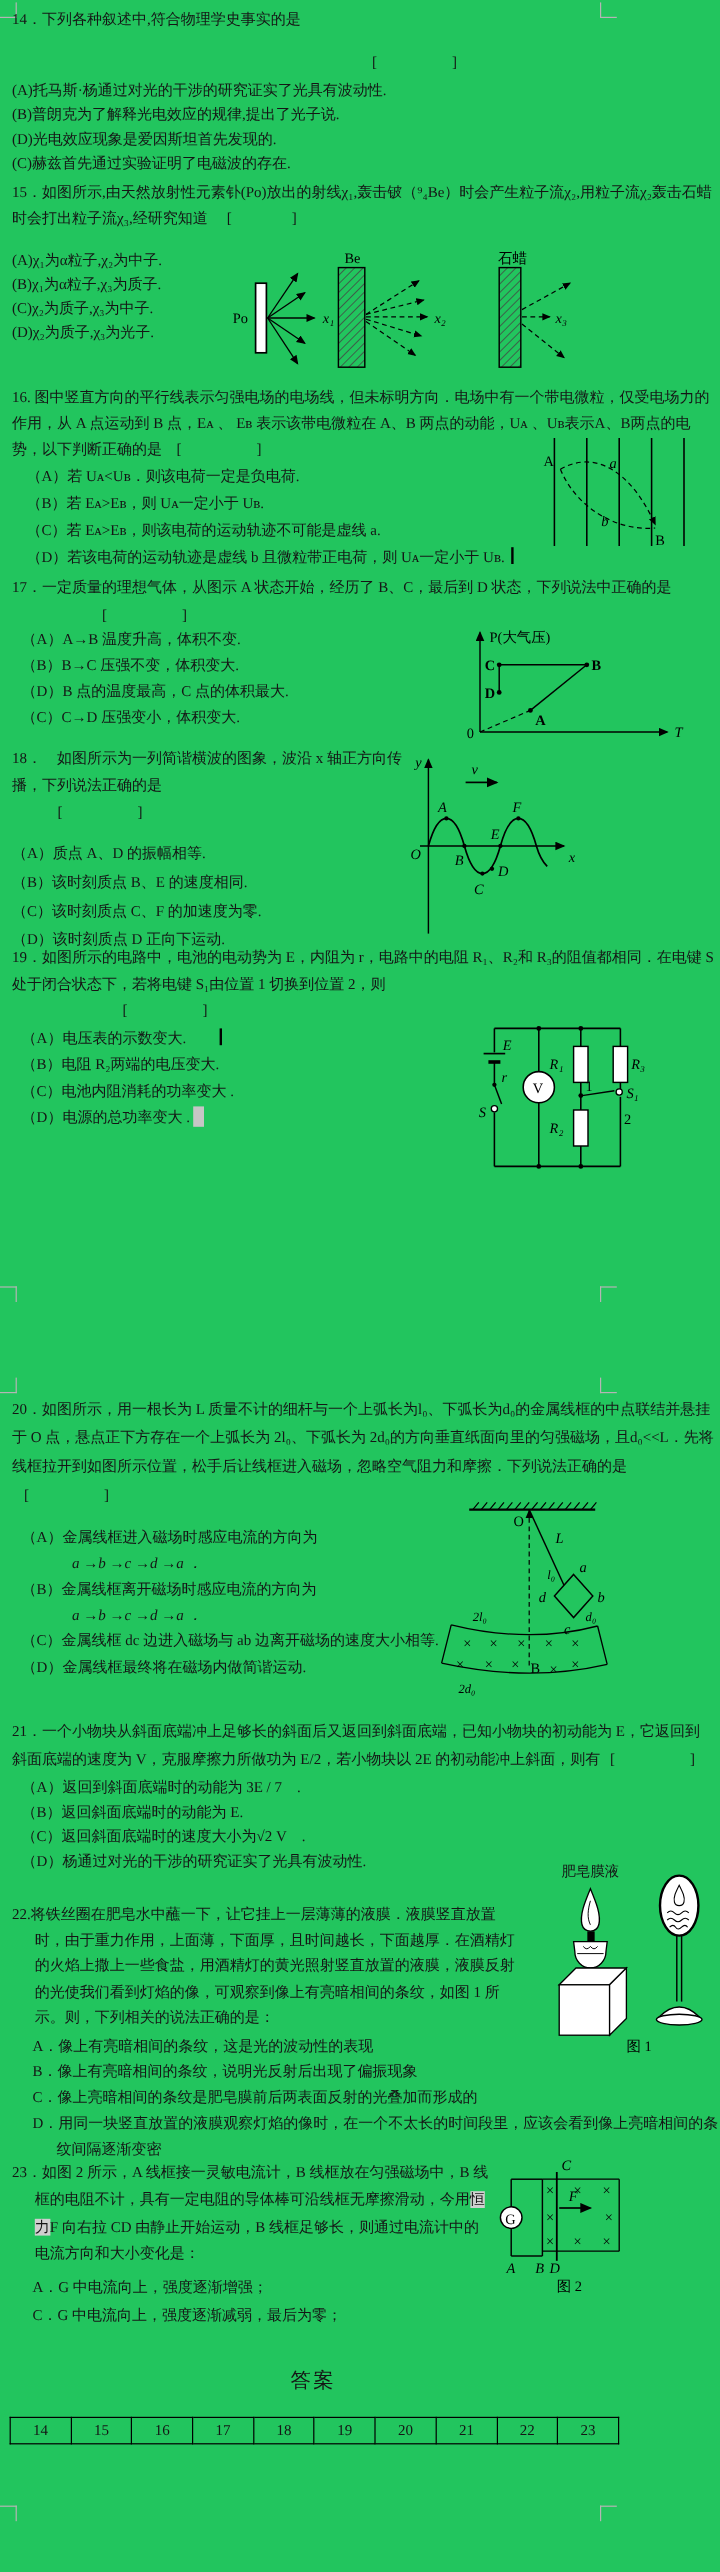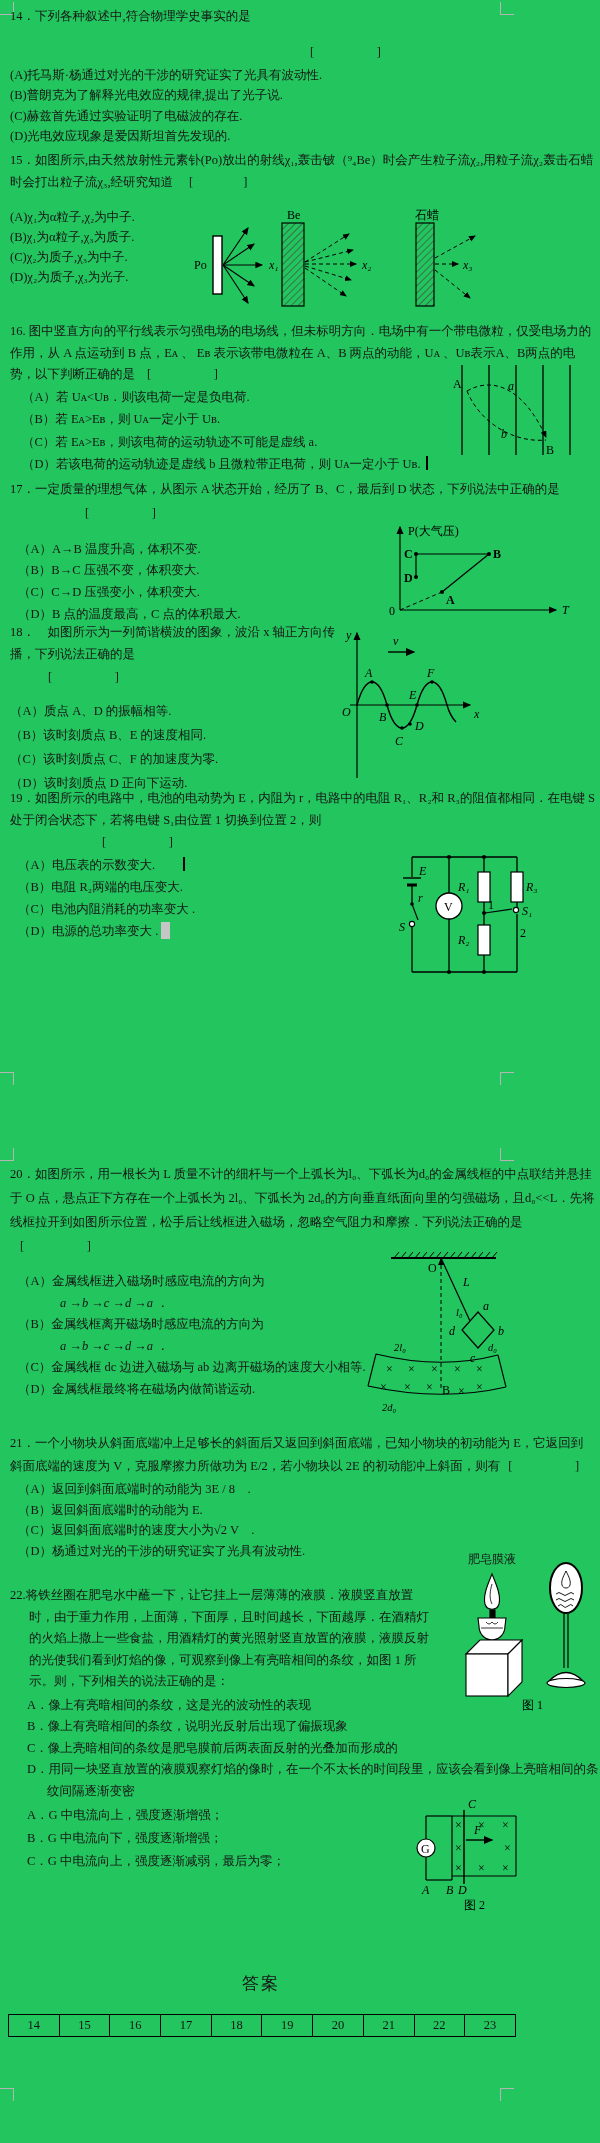--- a/index.html
+++ b/index.html
@@ -43,22 +43,22 @@
   <div class="mark tr" style="left:500px;top:1148px"></div>
   <div class="mark bl2" style="left:0;top:2088px"></div>
   <div class="mark br" style="left:500px;top:2088px"></div>
 
   <div class="q" style="top:6px;width:585px;">
     <div class="stem"><span>14．下列各种叙述中,符合物理学史事实的是</span></div>
     <div class="bl" style="margin-top:14px;padding-left:300px"><span class="bracket">[　　　　　]</span></div>
     <div class="opts" style="margin-top:3px;line-height:20.5px">
       <div class="opt">(A)托马斯·杨通过对光的干涉的研究证实了光具有波动性.</div>
       <div class="opt">(B)普朗克为了解释光电效应的规律,提出了光子说.</div>
+      <div class="opt">(D)光电效应现象是爱因斯坦首先发现的.</div>
       <div class="opt">(C)赫兹首先通过实验证明了电磁波的存在.</div>
-      <div class="opt">(D)光电效应现象是爱因斯坦首先发现的.</div>
     </div>
   </div>
 
   <div class="q" style="top:150px;width:585px;">
     <div class="stem"><span>15．如图所示,由天然放射性元素钋(Po)放出的射线χ₁,轰击铍（⁹₄Be）时会产生粒子流χ₂,用粒子流χ₂轰击石蜡时会打出粒子流χ₃,经研究知道</span><span class="bracket" style="margin-left:16px">[　　　　]</span></div>
     <div class="opts" style="margin-top:14px;line-height:20px;width:185px">
       <div class="opt">(A)χ₁为α粒子,χ₂为中子.</div>
       <div class="opt">(B)χ₁为α粒子,χ₃为质子.</div>
       <div class="opt">(C)χ₂为质子,χ₃为中子.</div>
       <div class="opt">(D)χ₂为质子,χ₃为光子.</div>
@@ -126,25 +126,25 @@
     <path d="M17,28 C30,60 64,80 96,77" fill="none" stroke="#000" stroke-width="1" stroke-dasharray="4,3"></path>
     <text x="3" y="25">A</text>
     <text x="58" y="27" class="it">a</text>
     <text x="51" y="75" class="it">b</text>
     <text x="96" y="91">B</text>
   </svg>
 
   <div class="q" style="top:479px;width:572px;">
     <div class="stem"><span>17．一定质量的理想气体，从图示 A 状态开始，经历了 B、C，最后到 D 状态，下列说法中正确的是</span></div>
     <div class="bl" style="margin-top:2px;padding-left:75px"><span class="bracket">[　　　　　]</span></div>
-    <div class="opts" style="margin-top:16px;line-height:21.8px;width:400px;margin-left:8px">
+    <div class="opts" style="margin-top:0;line-height:21.8px;width:400px;margin-left:8px">
       <div class="opt">（A）A→B 温度升高，体积不变.</div>
       <div class="opt">（B）B→C 压强不变，体积变大.</div>
+      <div class="opt">（D）B 点的温度最高，C 点的体积最大.</div>
       <div class="opt">（C）C→D 压强变小，体积变大.</div>
-      <div class="opt">（D）B 点的温度最高，C 点的体积最大.</div>
     </div>
   </div>
 
   <svg class="fig" style="left:386px;top:520px" width="195" height="98" viewBox="0 0 195 98">
     <line x1="14" y1="90" x2="14" y2="7" stroke="#000" stroke-width="1.2" marker-end="url(#arr)"></line>
     <line x1="14" y1="90" x2="170" y2="90" stroke="#000" stroke-width="1.2" marker-end="url(#arr)"></line>
     <text x="22" y="15">P(大气压)</text>
     <text x="3" y="95">0</text>
     <text x="176" y="94" class="it">T</text>
     <line x1="14" y1="90" x2="56" y2="72" stroke="#000" stroke-width="1" stroke-dasharray="4,3"></line>
@@ -295,21 +295,21 @@
         <text x="130" y="141">×</text>
     </g>
     <text x="48" y="101" class="it sm">2l₀</text>
     <text x="96" y="144">B</text>
     <text x="36" y="161" class="it sm">2d₀</text>
   </svg>
 
   <div class="q" style="top:1432px;width:585px;line-height:22.5px;">
     <div class="stem"><span>21．一个小物块从斜面底端冲上足够长的斜面后又返回到斜面底端，已知小物块的初动能为 E，它返回到斜面底端的速度为 V，克服摩擦力所做功为 E/2，若小物块以 2E 的初动能冲上斜面，则有</span><span class="bracket" style="margin-left:8px">[　　　　　]</span></div>
     <div class="opts" style="margin-top:2px;line-height:20.5px;width:520px;margin-left:8px">
-      <div class="opt">（A）返回到斜面底端时的动能为 3E / 8　.</div>
+      <div class="opt">（A）返回到斜面底端时的动能为 3E / 7　.</div>
       <div class="opt">（B）返回斜面底端时的动能为 E.</div>
       <div class="opt">（C）返回斜面底端时的速度大小为√2 V　.</div>
       <div class="opt">（D）杨通过对光的干涉的研究证实了光具有波动性.</div>
     </div>
   </div>
 
   <div class="q" style="top:1585px;width:424px;">
     <div class="stem hang"><span>22.将铁丝圈在肥皂水中蘸一下，让它挂上一层薄薄的液膜．液膜竖直放置时，由于重力作用，上面薄，下面厚，且时间越长，下面越厚．在酒精灯的火焰上撒上一些食盐，用酒精灯的黄光照射竖直放置的液膜，液膜反射的光使我们看到灯焰的像，可观察到像上有亮暗相间的条纹，如图 1 所示。则，下列相关的说法正确的是：</span></div>
     <div class="opts" style="margin-top:2px;line-height:21.5px;width:560px;margin-left:17px">
       <div class="opt hang2">A．像上有亮暗相间的条纹，这是光的波动性的表现</div>
@@ -339,23 +339,23 @@
       <path d="M104,34 q3,-3 6,0 t6,0 t6,0 M104,40 q3,-3 6,0 t6,0 t6,0 M106,46 q3,-3 5,0 t5,0 t5,0" fill="none" stroke="#000" stroke-width="0.9"></path>
       <line x1="112" y1="53" x2="112" y2="108" stroke="#000" stroke-width="1.2"></line>
       <line x1="116" y1="53" x2="116" y2="108" stroke="#000" stroke-width="1.2"></line>
       <path d="M97,121 Q114,104 131,121" fill="#fff" stroke="#000" stroke-width="1.2"></path>
       <ellipse cx="114" cy="123" rx="19" ry="4.5" fill="#fff" stroke="#000" stroke-width="1.2"></ellipse>
     </g>
     <text x="70" y="149">图 1</text>
   </svg>
 
   <div class="q" style="top:1799px;width:398px;line-height:22.8px;">
+    <div class="stem hang"><span>23．如图 2 所示，A 线框接一灵敏电流计，B 线框放在匀强磁场中，B 线框的电阻不计，具有一定电阻的导体棒可沿线框无摩擦滑动，今用</span><span class="hl">恒力</span><span>F 向右拉 CD 由静止开始运动，B 线框足够长，则通过电流计中的电流方向和大小变化是：</span></div>
     <div class="opts" style="margin-top:5px;line-height:23.2px;width:520px;margin-left:17px">
       <div class="opt">A．G 中电流向上，强度逐渐增强；</div>
-      <div class="opt">B．G 中电流向下，强度逐渐增强；</div>
       <div class="opt">C．G 中电流向上，强度逐渐减弱，最后为零；</div>
     </div>
   </div>
 
   <svg class="fig" style="left:412px;top:1796px" width="175" height="115" viewBox="0 0 175 115">
     <g stroke="#000" stroke-width="1.2" fill="none">
       <line x1="14" y1="43" x2="14" y2="20"></line>
       <line x1="14" y1="20" x2="40" y2="20"></line>
       <line x1="40" y1="20" x2="40" y2="84"></line>
       <line x1="40" y1="84" x2="14" y2="84"></line>

